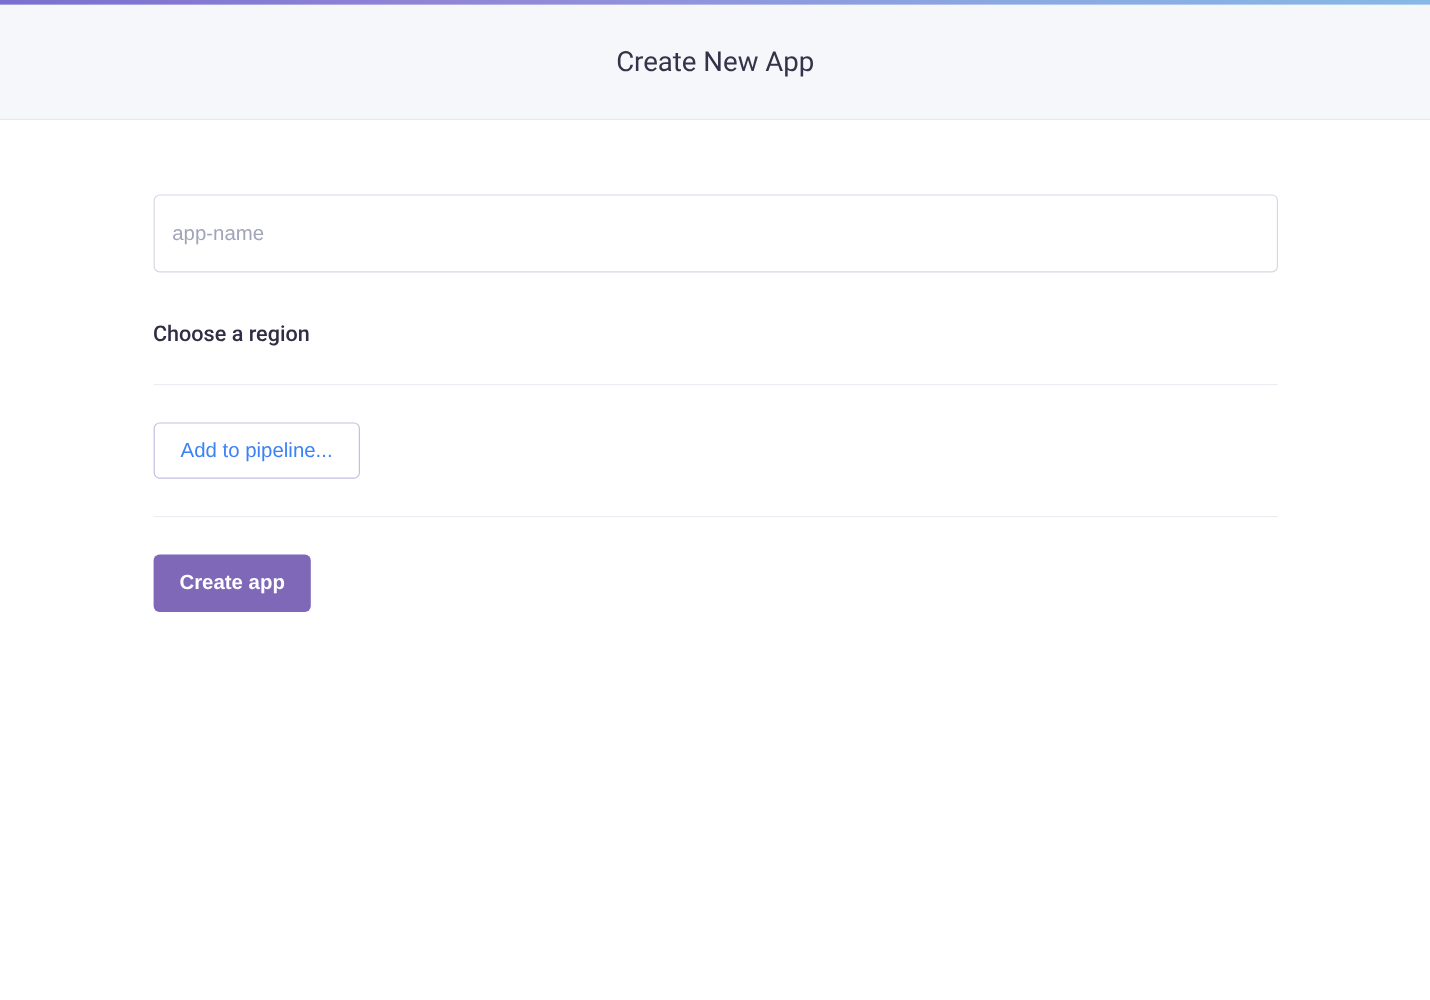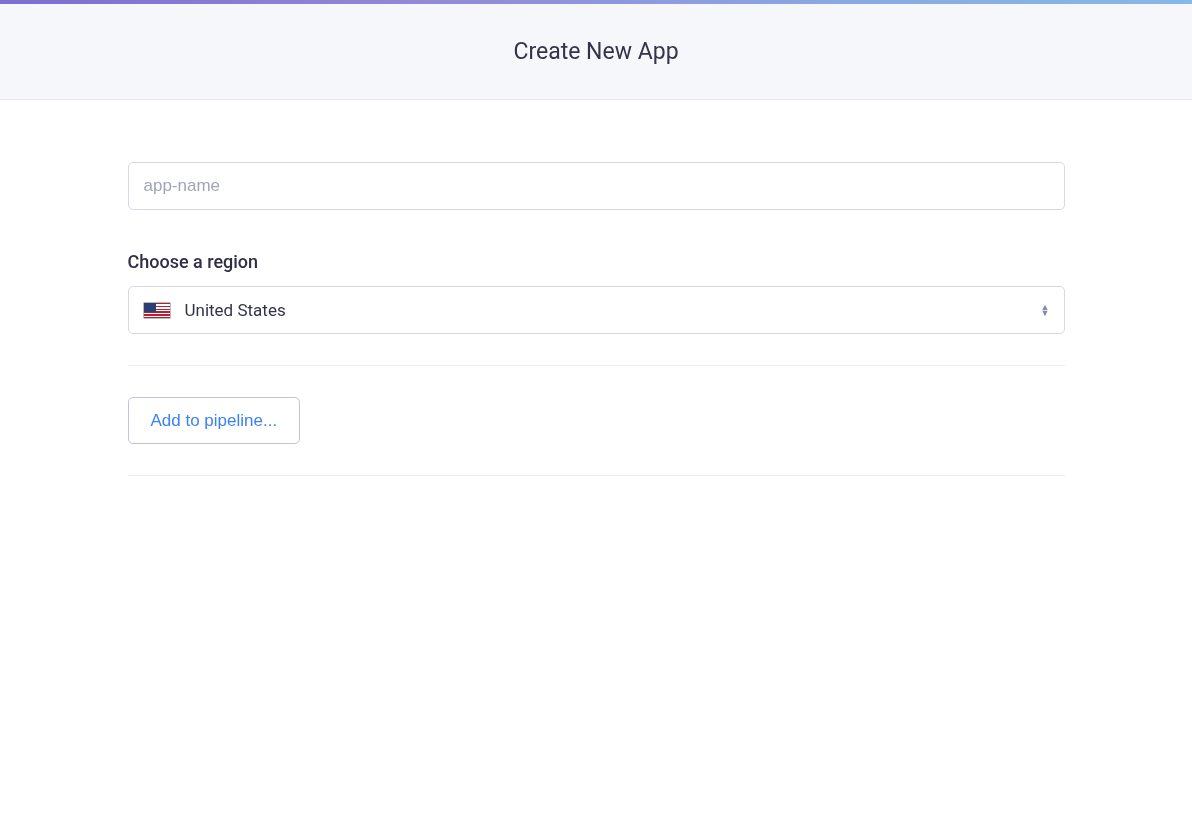--- a/index.html
+++ b/index.html
@@ -41,21 +41,21 @@
       padding-top: 62px;
     }
     .form-label {
       font-size: 18px;
       color: #2f2e44;
       font-weight: 500;
       margin-bottom: 14px;
     }
     .app-name-input {
       width: 100%;
-      height: 48px;
+      height: 65px;
       border: 1px solid #d6d9e4;
       border-radius: 5px;
       padding: 0 15px;
       font-size: 17px;
       color: #333;
       outline: none;
       background: #ffffff;
     }
     .app-name-input::placeholder {
       color: #a2a4b8;
@@ -156,32 +156,27 @@
 </div>
 
 <div class="content">
 
   <div>
     <input type="text" class="app-name-input" placeholder="app-name" style="">
   </div>
 
   <div class="region-row">
     <div class="form-label">Choose a region</div>
-    <div class="region-select">
-      <span class="flag"></span>
-      <span class="region-name">United States</span>
-      <span class="select-arrows">
-        <span>▲</span>
-          <span>▼</span>
-      </span>
-    </div>
   </div>
 
   <hr class="divider divider1">
 
   <div class="pipeline-section">
     <button class="pipeline-button">Add to pipeline...</button>
   </div>
 
   <hr class="divider divider2">
 
+  <div class="submit-section">
+    <button class="create-button">Create app</button>
+  </div>
 
 </div>
 
 </body></html>

